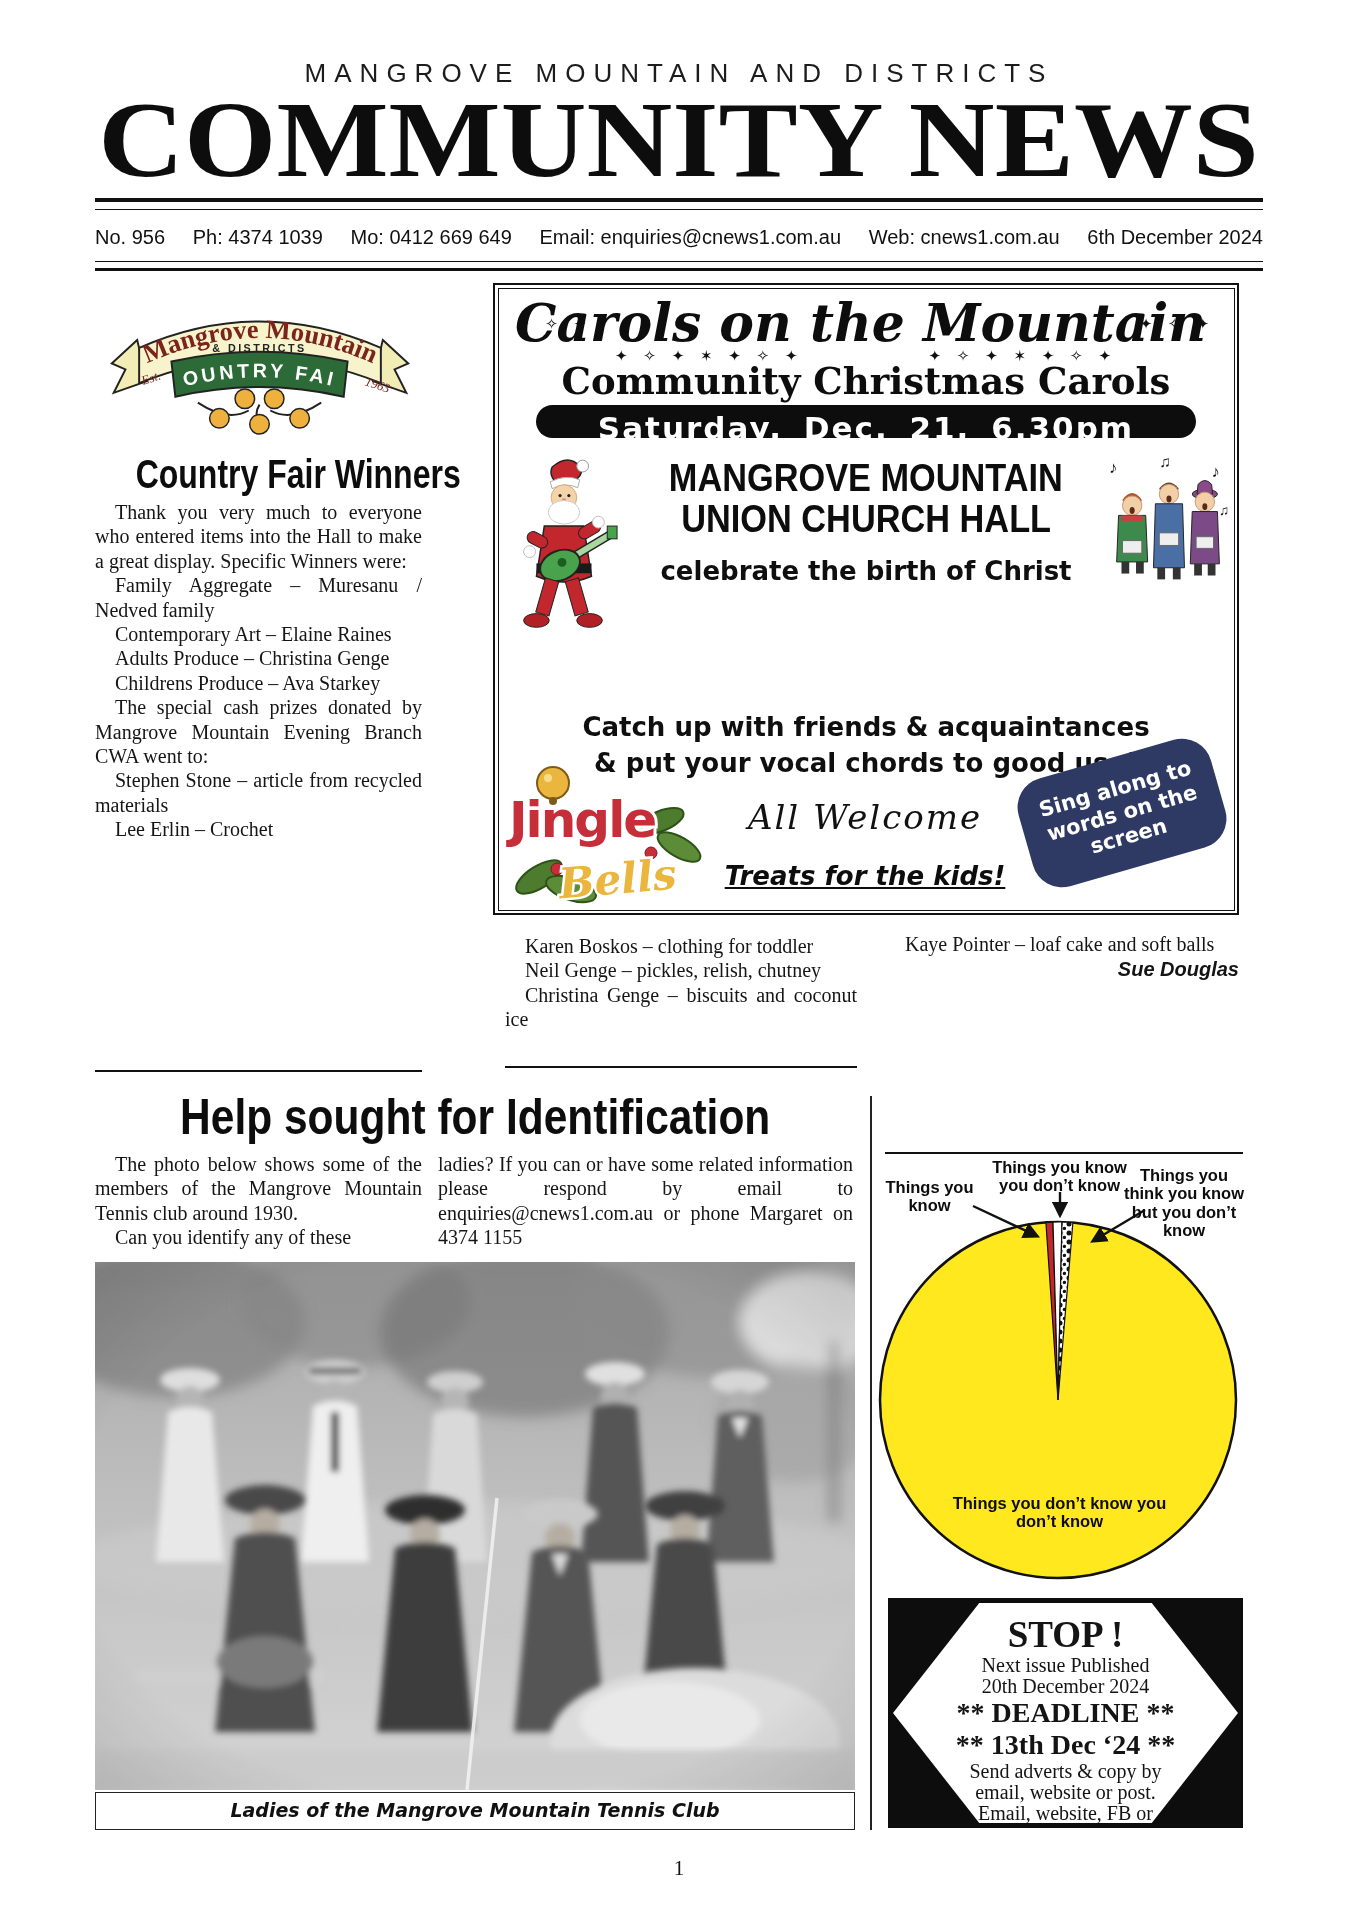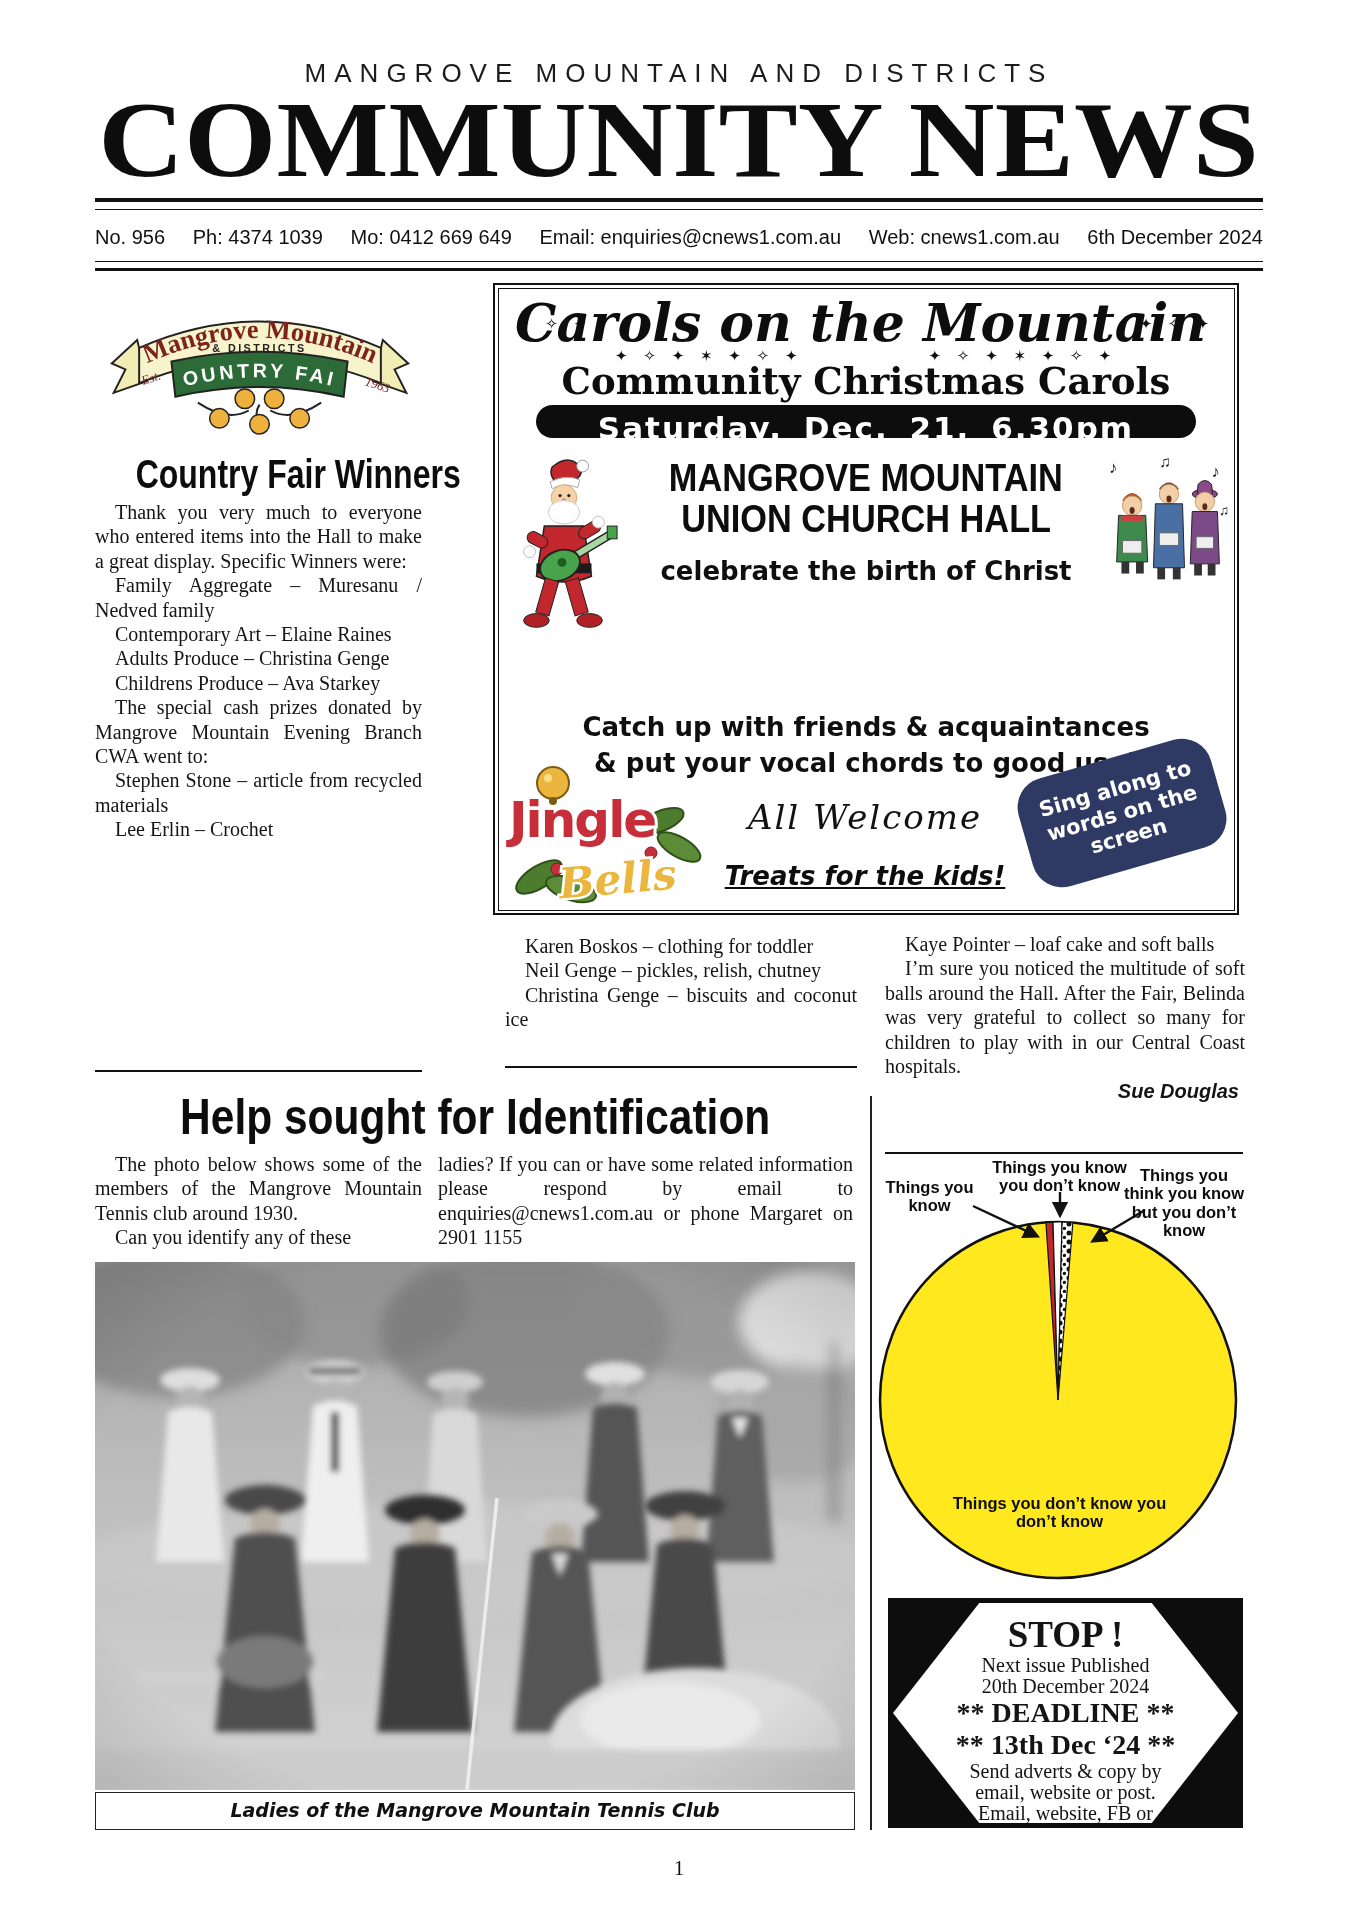--- a/index.html
+++ b/index.html
@@ -231,34 +231,33 @@
 
   <div class="abs" style="top:934px;left:505px;width:352px;">
     <p class="para">Karen Boskos – clothing for toddler</p>
     <p class="para">Neil Genge – pickles, relish, chutney</p>
     <p class="para">Christina Genge – biscuits and coconut ice</p>
   </div>
   <div class="abs rule" style="top:1066px;left:505px;width:352px;"></div>
 
   <div class="abs" style="top:932px;left:885px;width:360px;">
     <p class="para">Kaye Pointer – loaf cake and soft balls</p>
-    <p class="para">I’m sure you noticed the multitude of soft balls around the Hall. After the Fair, Belinda was very grateful to collect so many for children to play with in our Central Coast hospitals.</p>
     <div class="byline">Sue Douglas</div>
   </div>
   <div class="abs rule" style="top:1152px;left:885px;width:358px;"></div>
 
   <div class="abs center" style="top:1088px;left:95px;width:760px;">
     <span class="cond" style="font-size:50px;transform:scaleX(0.85);">Help sought for Identification</span>
   </div>
   <div class="abs" style="top:1152px;left:95px;width:327px;">
     <p class="para">The photo below shows some of the members of the Mangrove Mountain Tennis club around 1930.</p>
     <p class="para">Can you identify any of these</p>
   </div>
   <div class="abs" style="top:1152px;left:438px;width:415px;">
-    <p class="para" style="text-indent:0;">ladies? If you can or have some related information please respond by email to enquiries@cnews1.com.au or phone Margaret on 2901 1155</p>
+    <p class="para" style="text-indent:0;">ladies? If you can or have some related information please respond by email to enquiries@cnews1.com.au or phone Margaret on 4374 1155</p>
   </div>
 
   <svg class="abs" style="top:1262px;left:95px;" width="760" height="528" viewBox="0 0 760 528">
     <defs>
       <linearGradient id="gph" x1="0" y1="0" x2="0" y2="1">
         <stop offset="0" stop-color="#a8a8a8"></stop>
           <stop offset="0.55" stop-color="#c3c3c3"></stop>
           <stop offset="1" stop-color="#d4d4d4"></stop>
       </linearGradient>
       <filter id="pb7">

